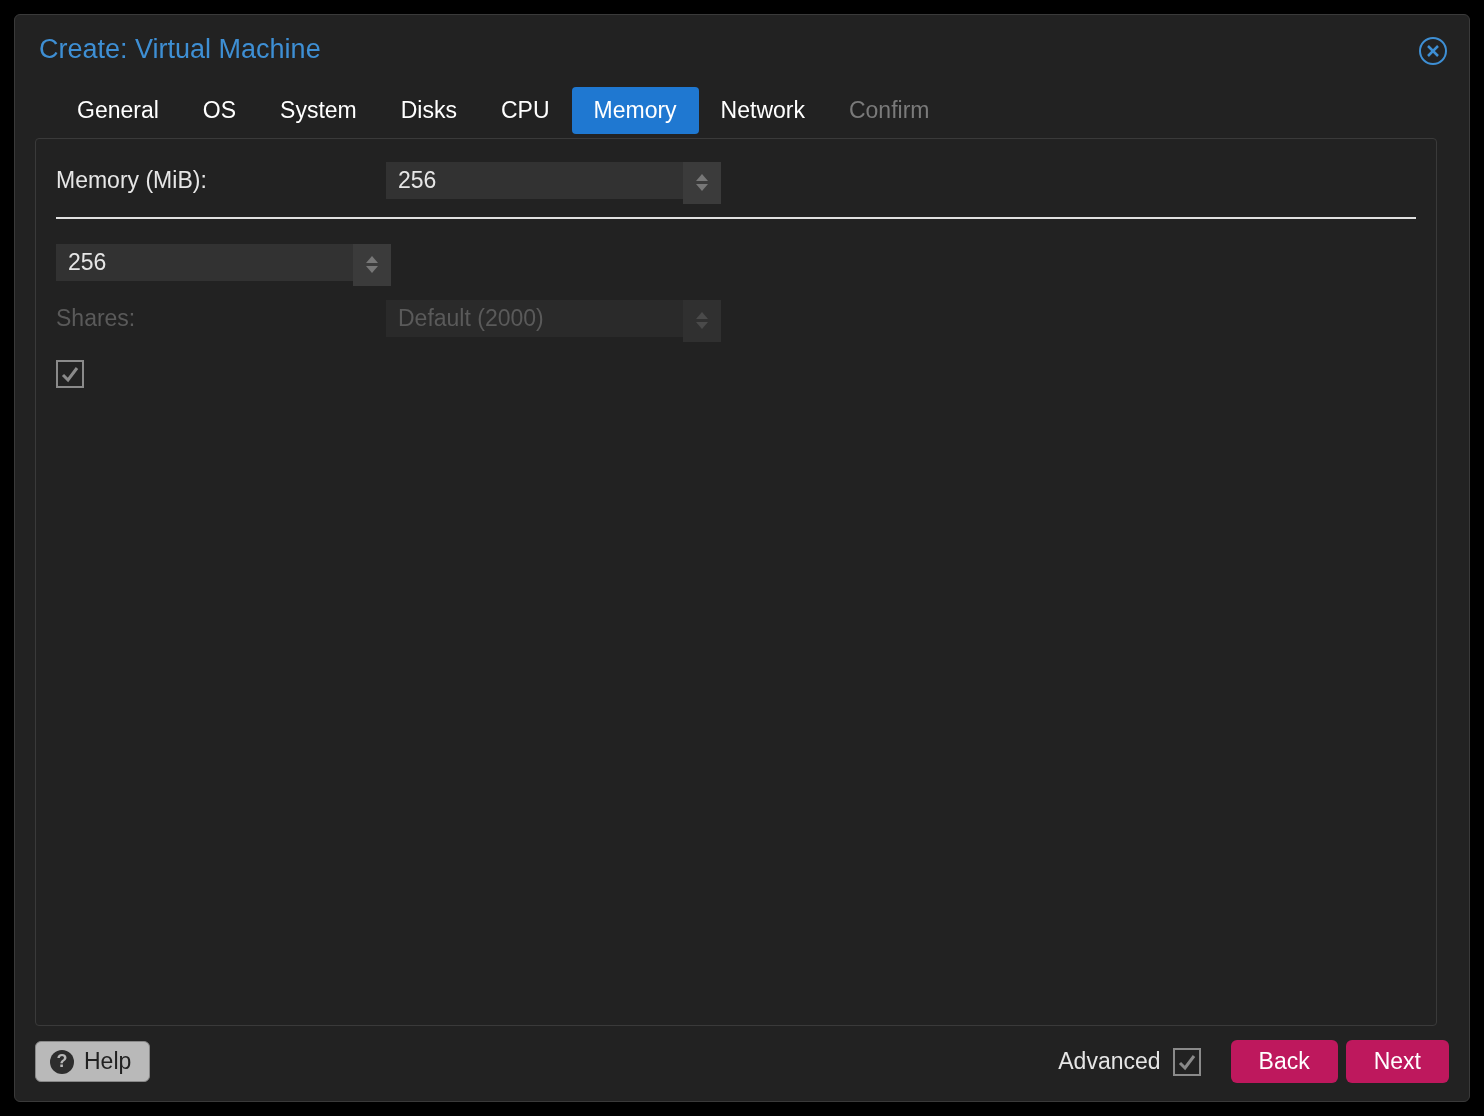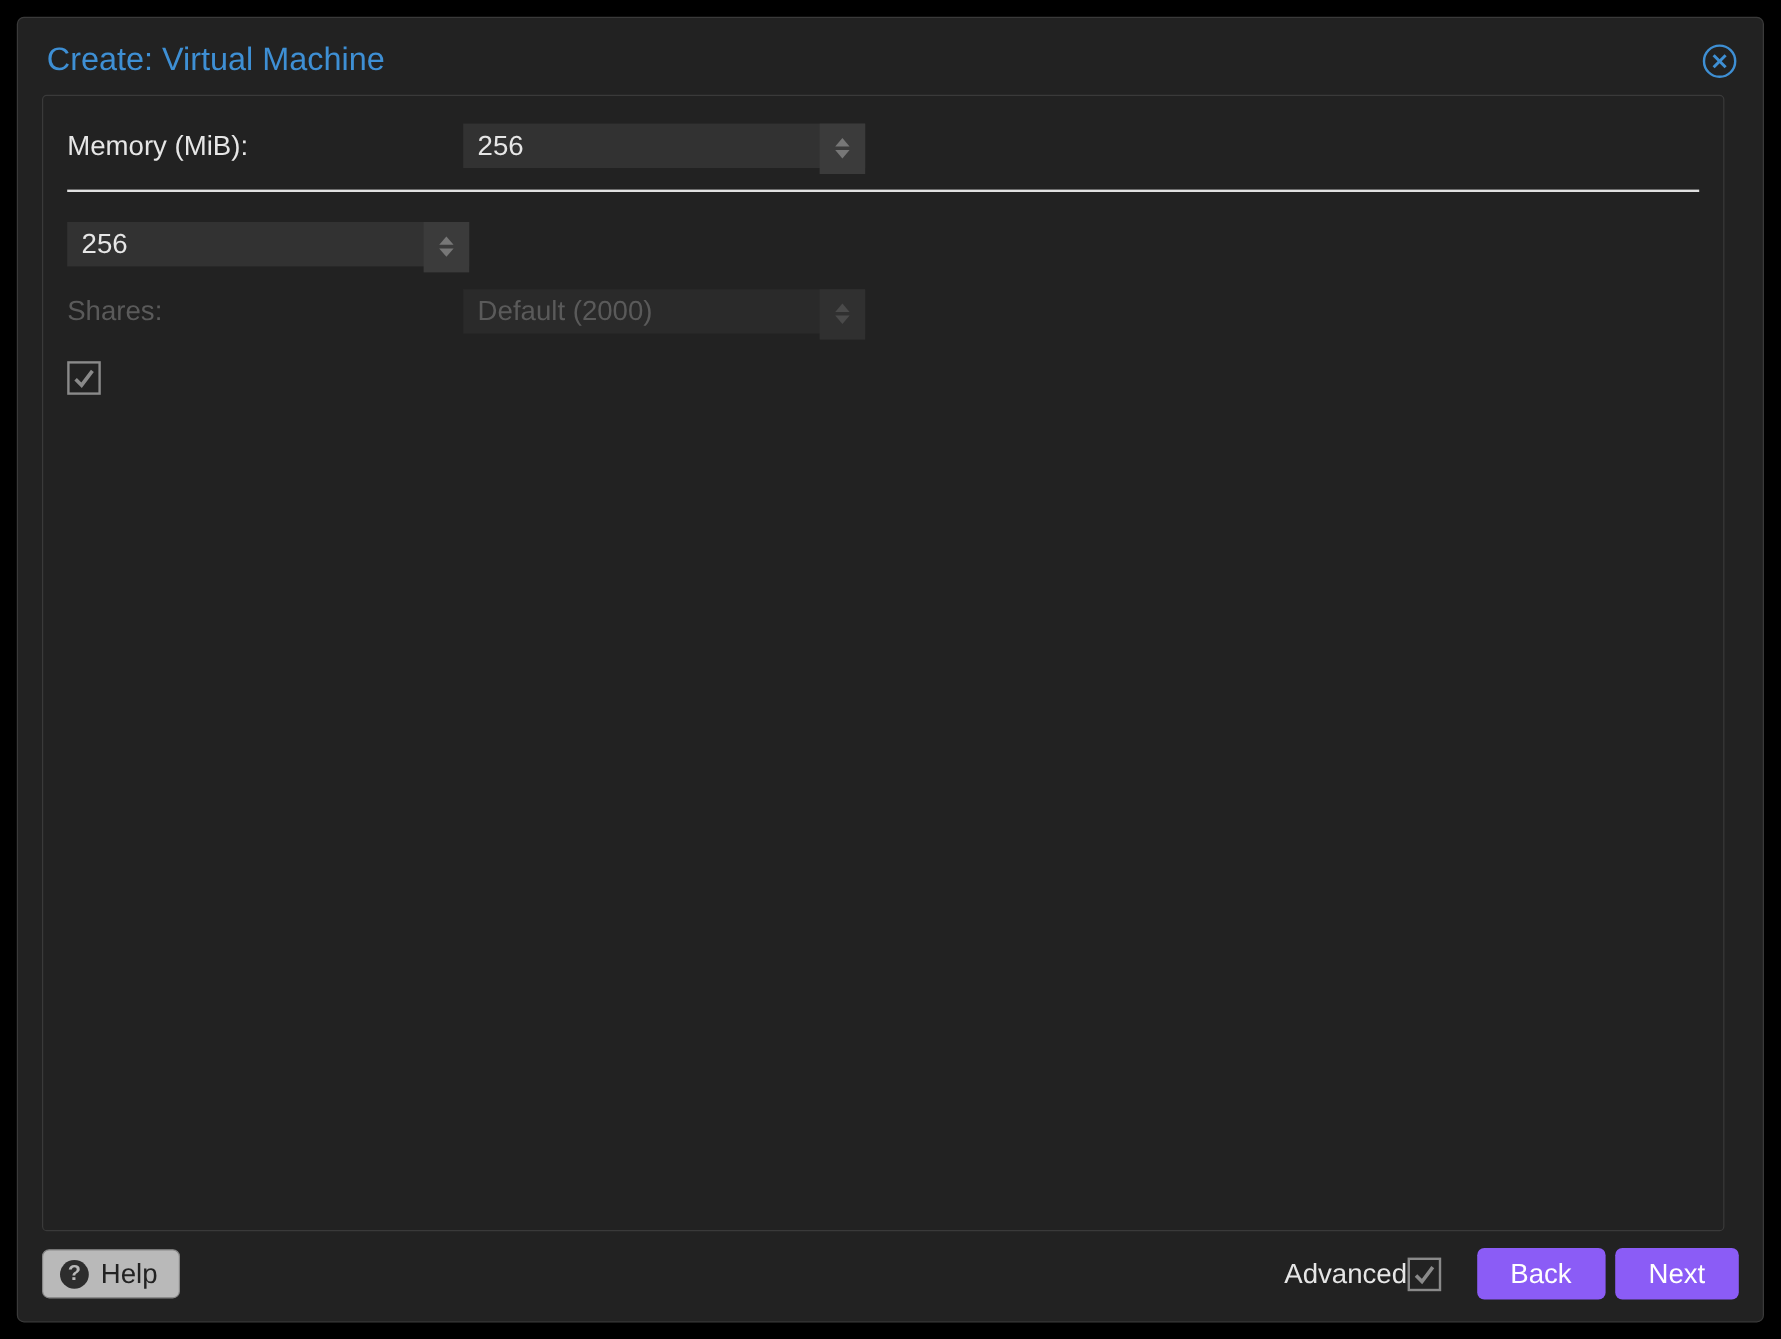--- a/index.html
+++ b/index.html
@@ -165,27 +165,28 @@
     background: #2d2d2d;
     color: #b9b9b9;
     font-size: 18px;
     font-weight: 700;
     display: flex; align-items: center; justify-content: center;
   }
   .footer-spacer { flex: 1; }
   .adv {
     display: flex;
     align-items: center;
+    gap: 12px;
     color: #e6e6e6;
     font-size: 23px;
     margin-right: 22px;
     cursor: pointer;
   }
   .btn {
-    background: #8b5cf6;
+    background: #be185d;
     color: #fff;
     border-radius: 6px;
     padding: 8px 28px;
     font-size: 23px;
     cursor: pointer;
     margin-left: 8px;
   }
 </style>
 </head>
 <body>
@@ -195,20 +196,30 @@
   <div class="header">
     <div class="title">Create: Virtual Machine</div>
     <div class="close-btn">
       <svg viewBox="0 0 14 14">
           <line x1="2" y1="2" x2="12" y2="12"></line>
           <line x1="12" y1="2" x2="2" y2="12"></line>
         </svg>
     </div>
   </div>
 
+  <div class="tabs">
+    <div class="tab">General</div>
+    <div class="tab">OS</div>
+    <div class="tab">System</div>
+    <div class="tab">Disks</div>
+    <div class="tab">CPU</div>
+    <div class="tab active">Memory</div>
+    <div class="tab">Network</div>
+    <div class="tab disabled">Confirm</div>
+  </div>
 
   <div class="panel">
 
     <div class="row">
       <div class="row-label">Memory (MiB):</div>
       <div class="spinner">
         <span>256</span>
         <div class="spinner-ctrl">
           <div class="tri-up"></div>
           <div class="tri-down"></div>

